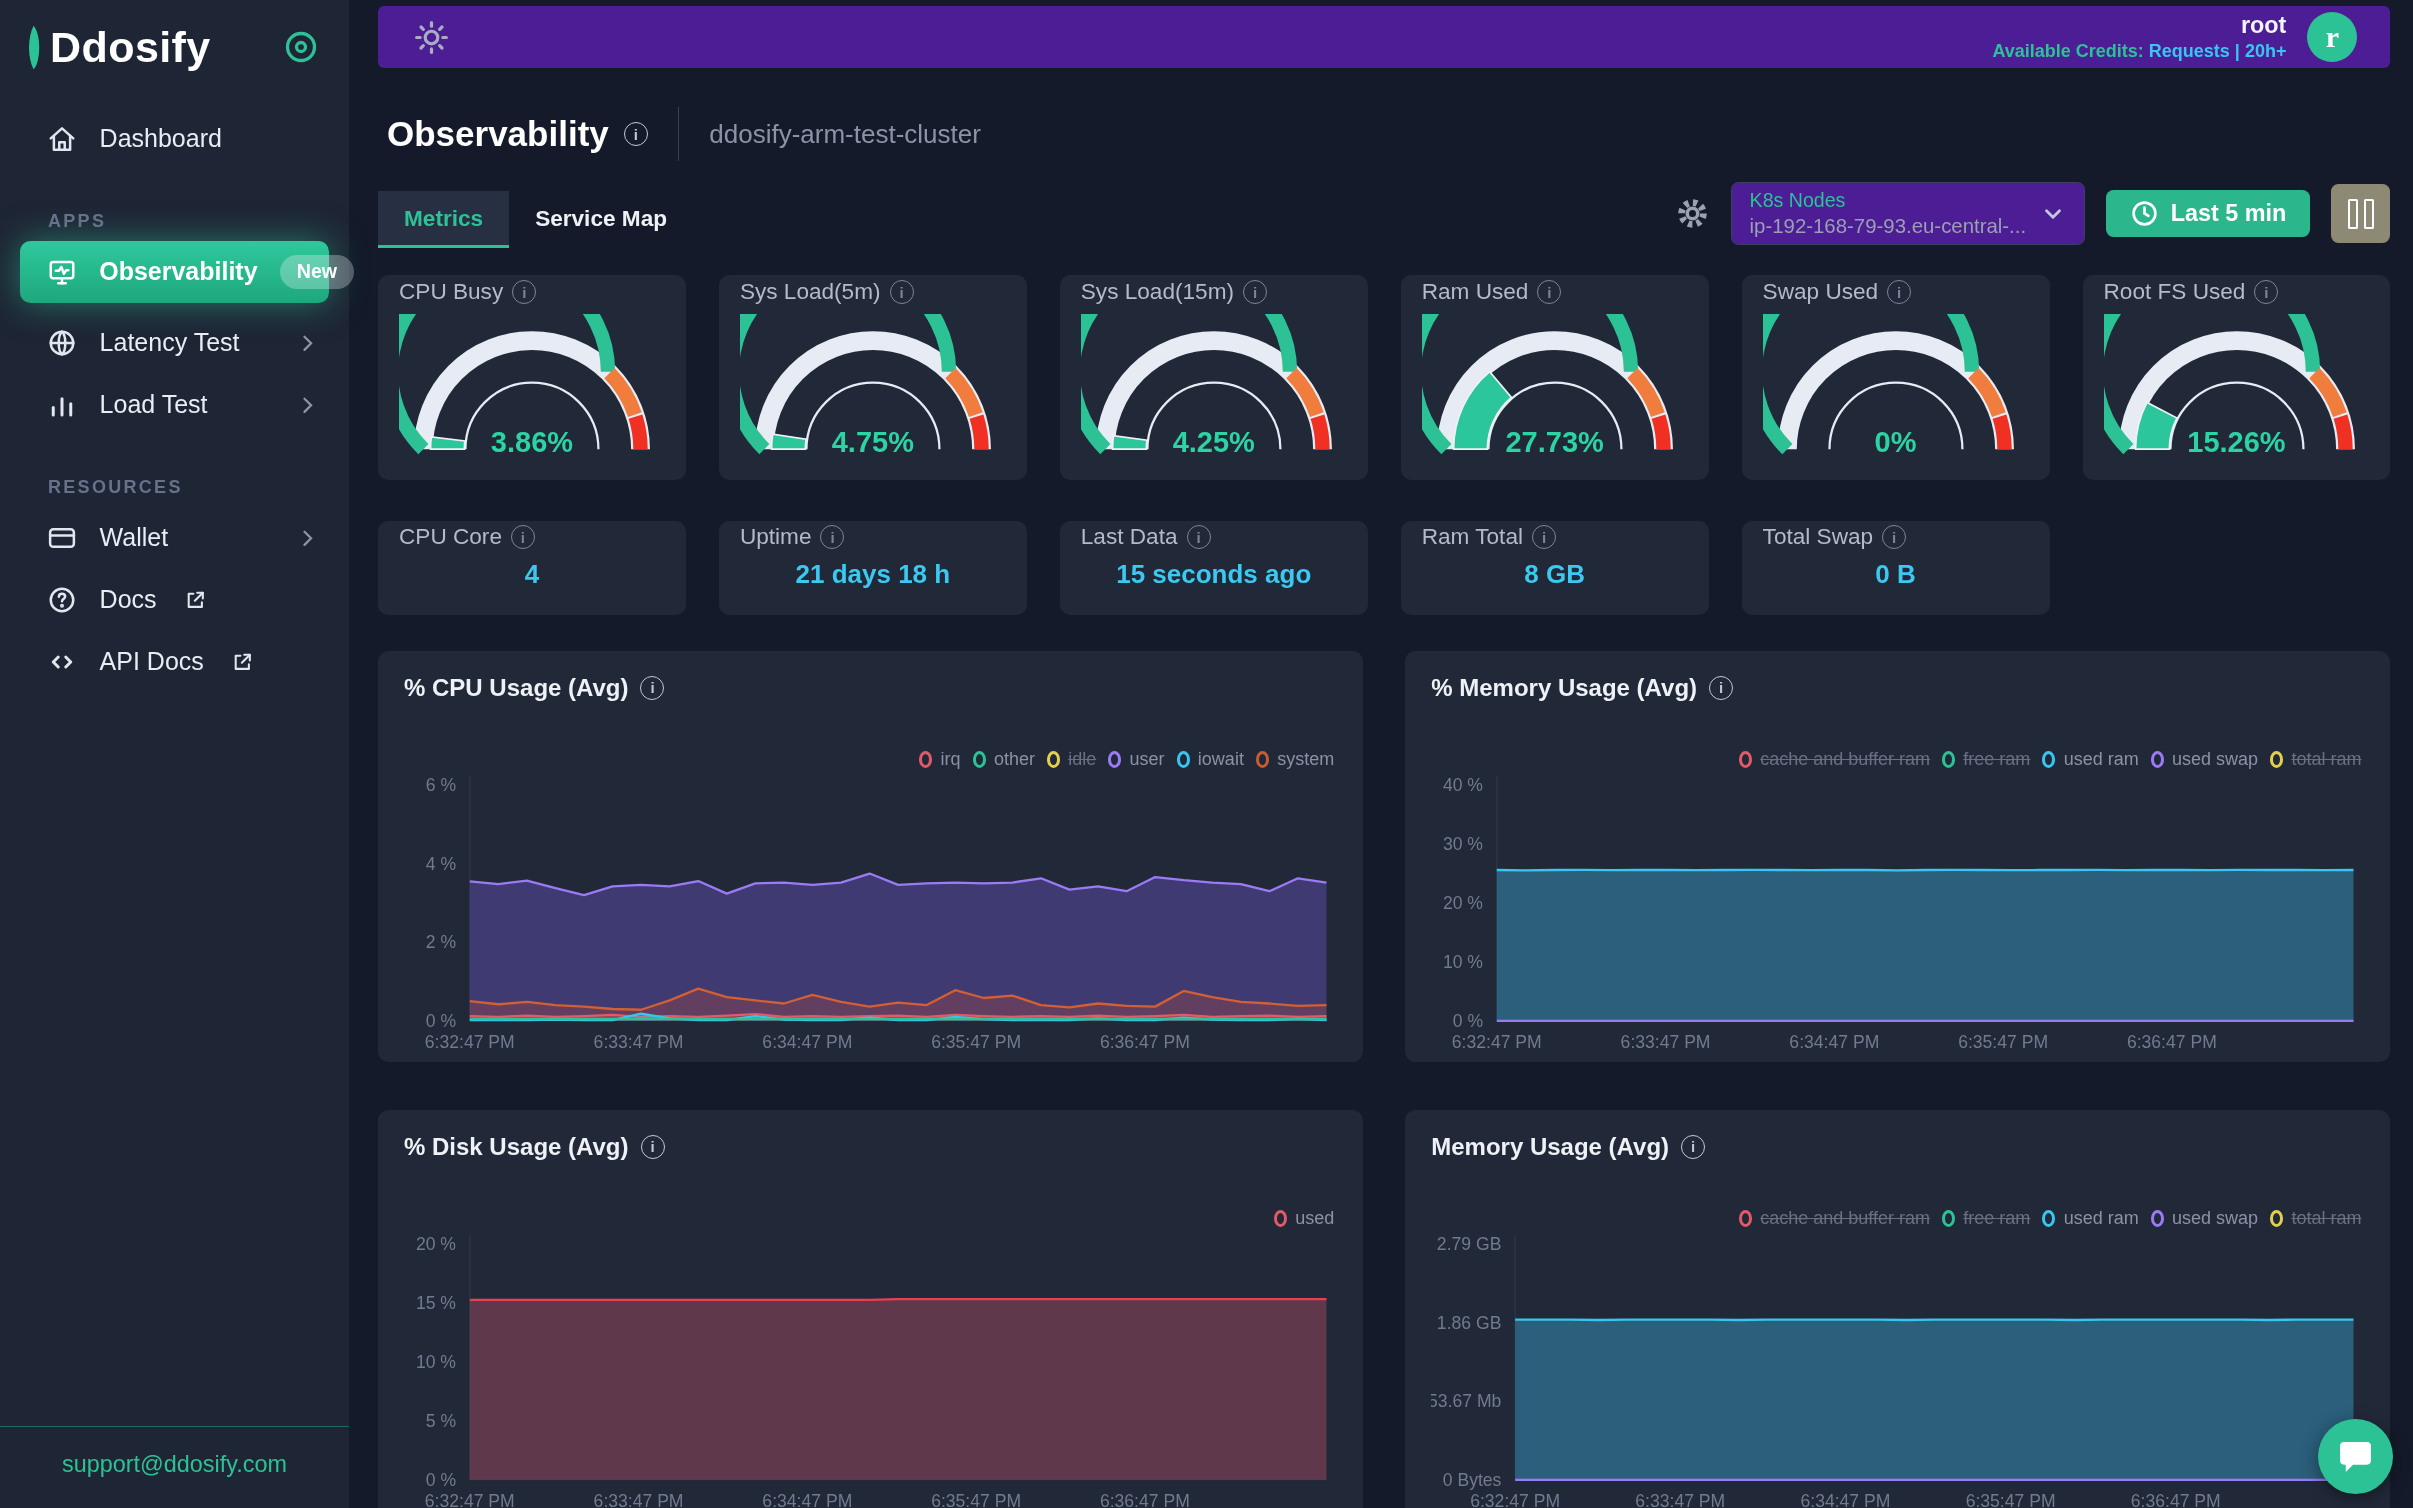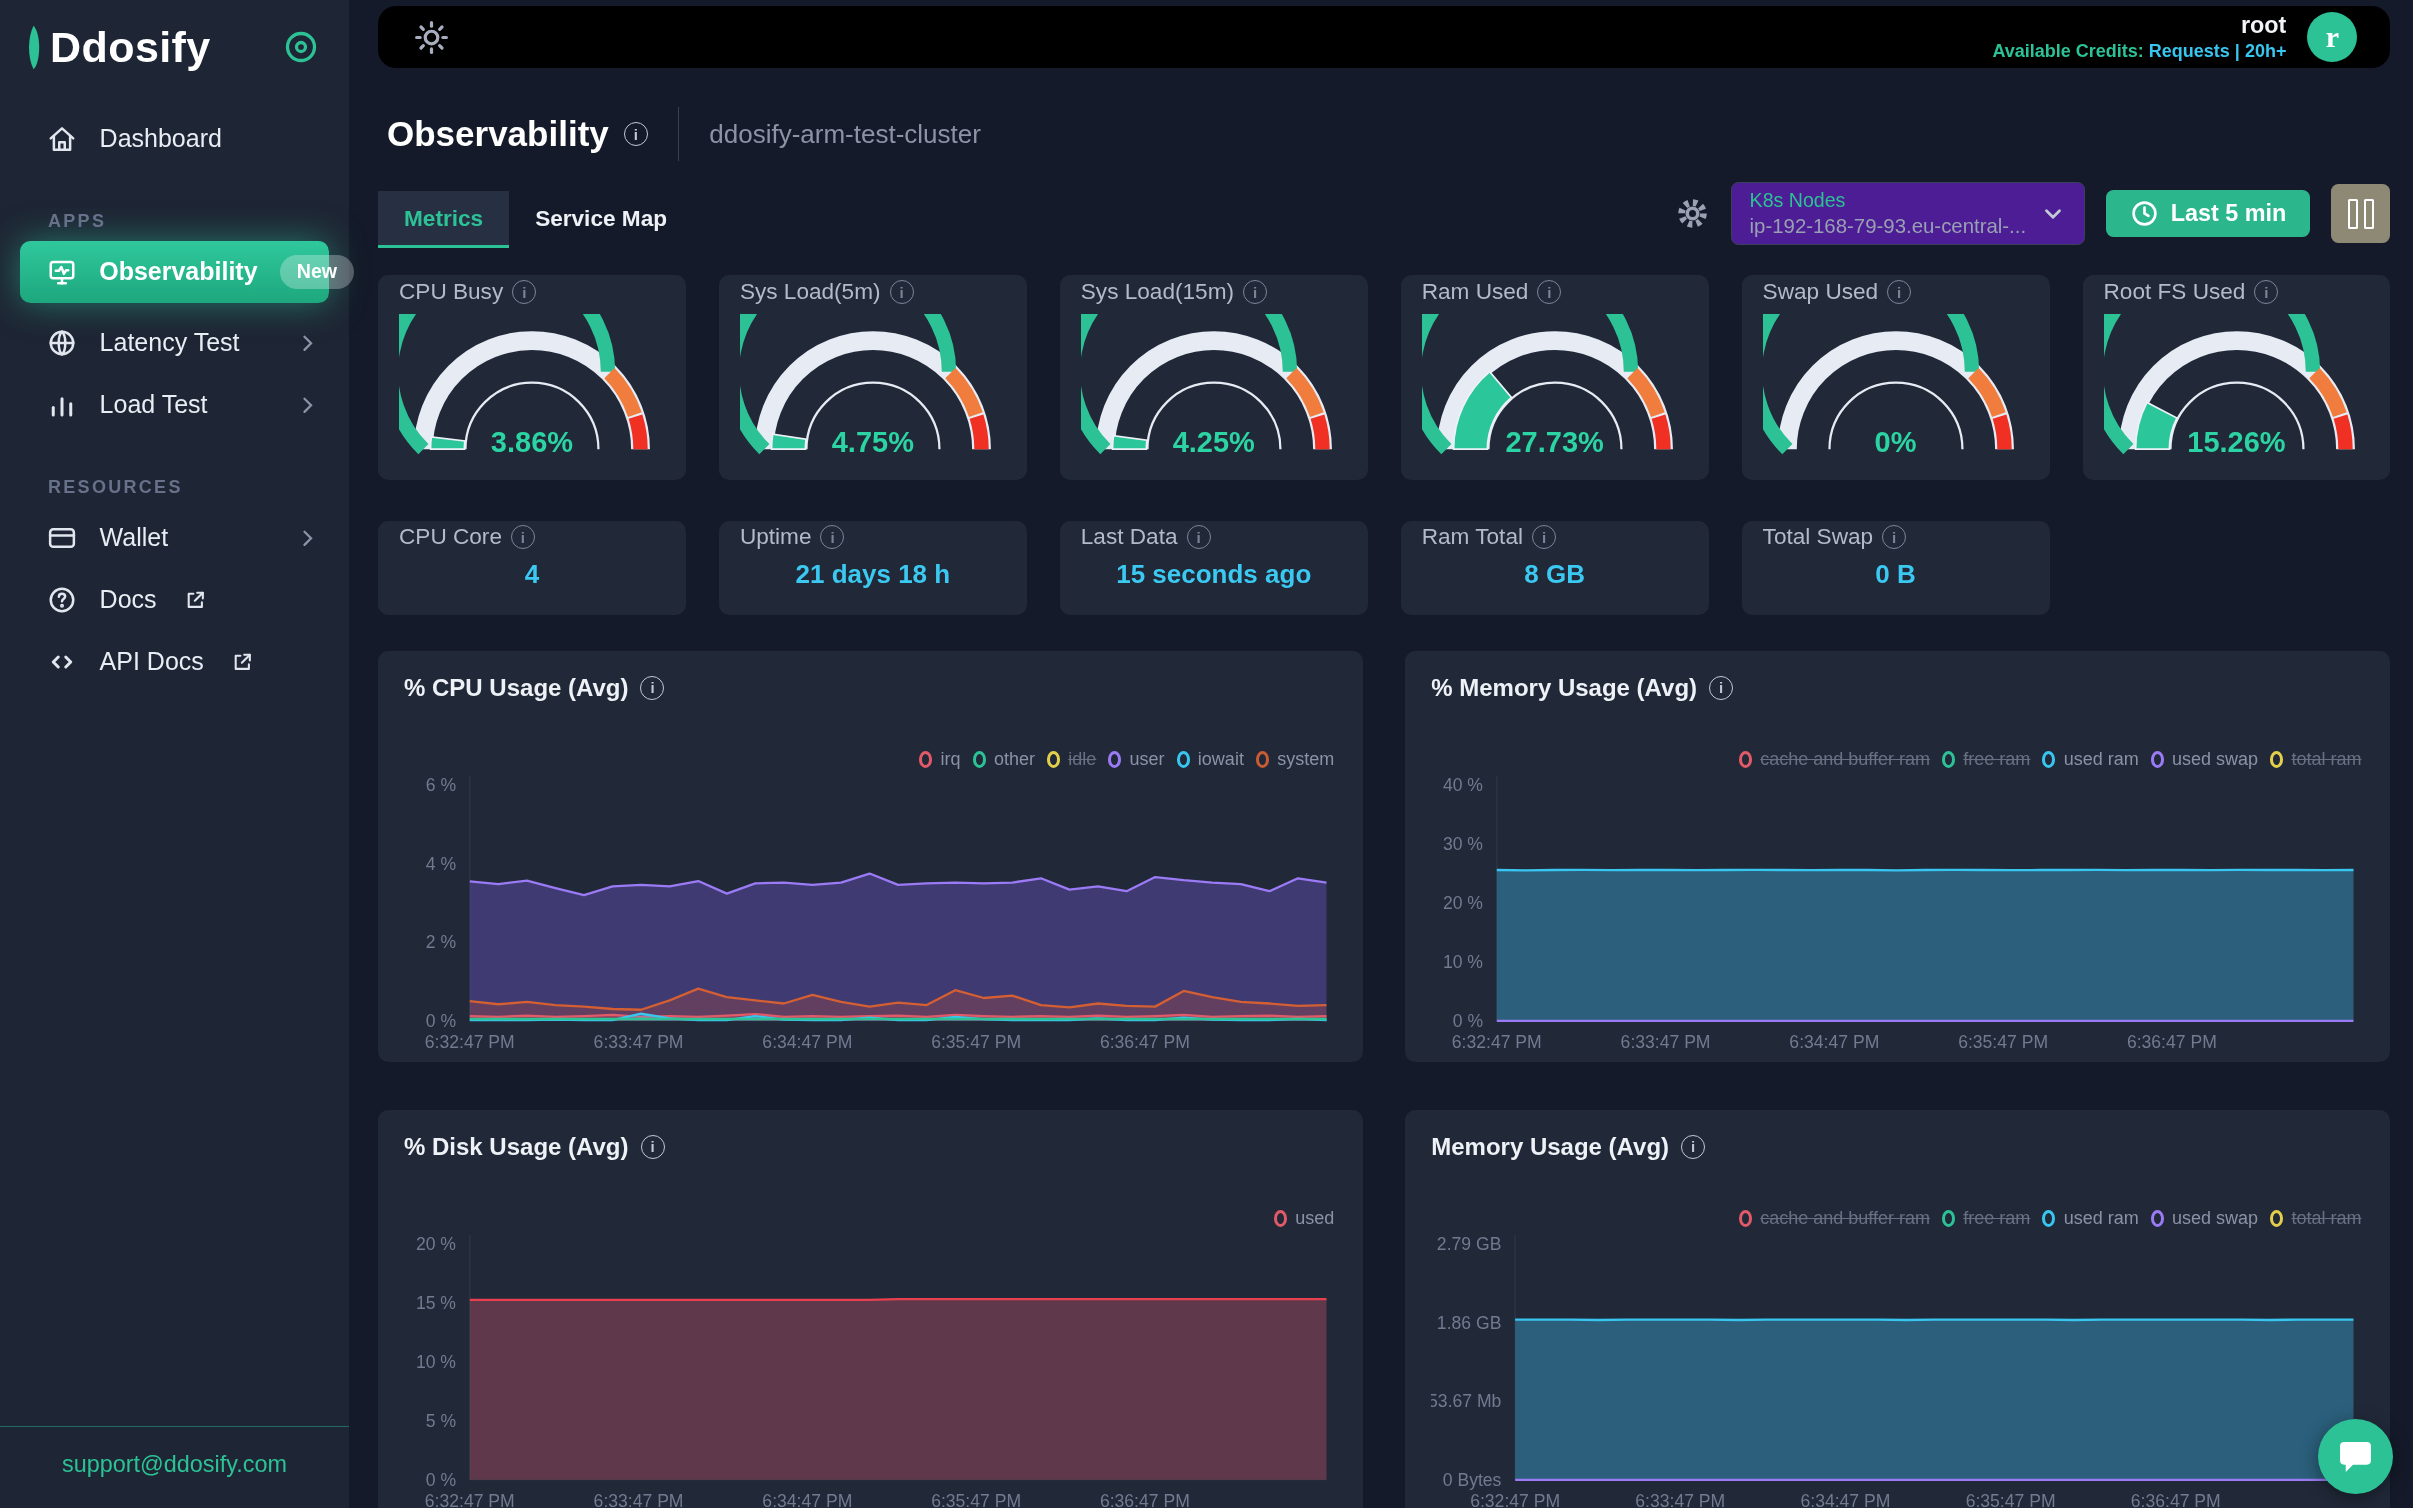--- a/index.html
+++ b/index.html
@@ -20,21 +20,21 @@
   .nav-item.active { margin:9px 19.6px; padding:14.3px 21px 14.3px 27px; background:linear-gradient(180deg,#2fc89c,#1ea77d);
       border-radius:10.6px; box-shadow:0 0 35px rgba(46,200,155,.5); color:#fff; font-weight:600; }
   .nav-item.active svg.mi { color:#fff; }
   .badge { margin-left:auto; background:rgba(255,255,255,.28); padding:5.3px 16.6px; border-radius:753px; font-size:19.6px; font-weight:700; color:#fff; }
   .ext { width:22.6px; height:22.6px; color:#e2e6ee; margin-left:4.5px; }
   .sidebar-footer { margin-top:auto; border-top:1.5px solid rgba(44,194,149,.45); padding:24px 0 30px; text-align:center; }
   .sidebar-footer a { color:#2cc295; font-size:23.4px; text-decoration:none; }
 
   
   .main { flex:1; padding:6px 22.6px 0 29px; position:relative; }
-  .topbar { height:62px; background:#000000; border-radius:18px; display:flex; align-items:center; justify-content:space-between; padding:0 33px 0 36px; }
+  .topbar { height:62px; background:#4c1d95; border-radius:6px; display:flex; align-items:center; justify-content:space-between; padding:0 33px 0 36px; }
   .sun { color:#a7aebf; }
   .topbar-right { display:flex; align-items:center; }
   .user-block { text-align:right; }
   .user-name { font-size:23.4px; font-weight:600; color:#f2f4f8; }
   .credits { font-size:18px; font-weight:700; margin-top:2.3px; }
   .c-label { color:#2cc295; }
   .c-val { color:#38c6f0; }
   .avatar { width:50px; height:50px; border-radius:50%; background:#2cc295; color:#fff; font-family:"Liberation Serif", serif;
       font-size:30px; font-weight:700; display:flex; align-items:center; justify-content:center; margin-left:21px; }
 

